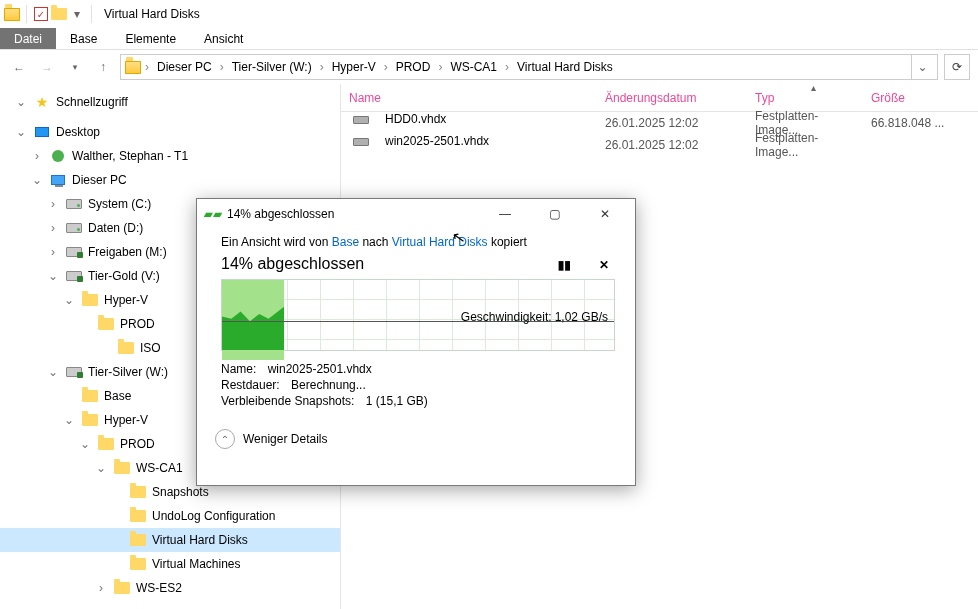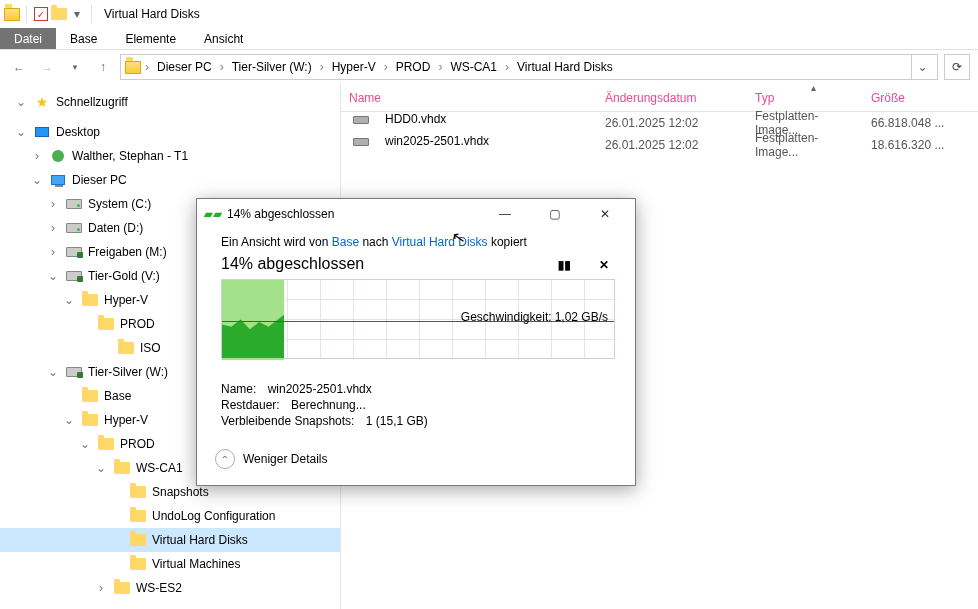--- a/index.html
+++ b/index.html
@@ -57,26 +57,26 @@
 .dlg-title{height:30px;display:flex;align-items:center;padding:0 8px;gap:6px}
 .dlg-title-txt{flex:1}
 .dlg-btn{width:44px;height:28px;display:flex;align-items:center;justify-content:center;color:#333}
 .dlg-body{padding:6px 24px 10px 24px}
 .copy-line{margin-bottom:6px}
 .copy-line a{color:#0066cc;text-decoration:none}
 .pct-row{display:flex;align-items:center;justify-content:space-between;margin-bottom:6px}
 .pct{font-size:16px}
 .pct-ctrl{display:flex;gap:28px;margin-right:2px}
 .pct-ic{font-size:13px;cursor:default}
-.graph{width:394px;height:80px;border:1px solid #c8d8c8;position:relative;background:repeating-linear-gradient(to right,transparent 0,transparent 32px,#dceadd 32px,#dceadd 33px),repeating-linear-gradient(to bottom,transparent 0,transparent 19px,#dceadd 19px,#dceadd 20px)}
+.graph{width:394px;height:72px;border:1px solid #c8d8c8;position:relative;background:repeating-linear-gradient(to right,transparent 0,transparent 32px,#dceadd 32px,#dceadd 33px),repeating-linear-gradient(to bottom,transparent 0,transparent 19px,#dceadd 19px,#dceadd 20px)}
 .graph-fill-light{position:absolute;left:0;top:0;width:62px;height:80px;background:#a3e28a}
 .graph-dark-shape{position:absolute;left:0;bottom:0;width:62px;height:48px;background:#2bab2b;clip-path:polygon(0 30%,15% 35%,30% 20%,45% 40%,60% 25%,75% 35%,100% 10%,100% 100%,0 100%)}
 .graph-line{position:absolute;left:0;right:0;top:41px;height:1px;background:#555}
 .speed{position:absolute;right:6px;top:30px;font-size:11px;color:#333}
-.info{margin-top:22px;line-height:16px}
+.info{margin-top:10px;line-height:16px}
 .info-row{display:flex;gap:4px}
 .info-label{color:#000}
 .details-row{display:flex;align-items:center;gap:8px;padding:6px 18px;margin-top:4px}
 .chevron-circle{width:20px;height:20px;border:1px solid #aaa;border-radius:50%;display:flex;align-items:center;justify-content:center;color:#666;font-size:10px}
 .cursor{position:absolute;left:452px;top:228px;font-size:16px;color:#000;pointer-events:none;transform:rotate(-10deg)}
 .check-ic{width:14px;height:14px;border:1px solid #c33;display:flex;align-items:center;justify-content:center;color:#c33;font-size:10px}
 </style>
 </head>
 <body>
 
@@ -302,21 +302,20 @@
     </div>
     <div class="file-row">
       <div class="col col-name">
           <span class="ic">
             <span class="hdd-ic"></span>
           </span>
           <span>win2025-2501.vhdx</span>
         </div>
       <div class="col col-date">26.01.2025 12:02</div>
       <div class="col col-type">Festplatten-Image...</div>
-      <div class="col col-size">18.616.320 ...</div>
     </div>
   </div>
 </div>
 
 <div class="dialog">
   <div class="dlg-title">
     <span class="ic" style="color:#2bab2b">▰▰</span>
     <span class="dlg-title-txt">14% abgeschlossen</span>
     <div class="dlg-btn">—</div>
     <div class="dlg-btn">▢</div>

